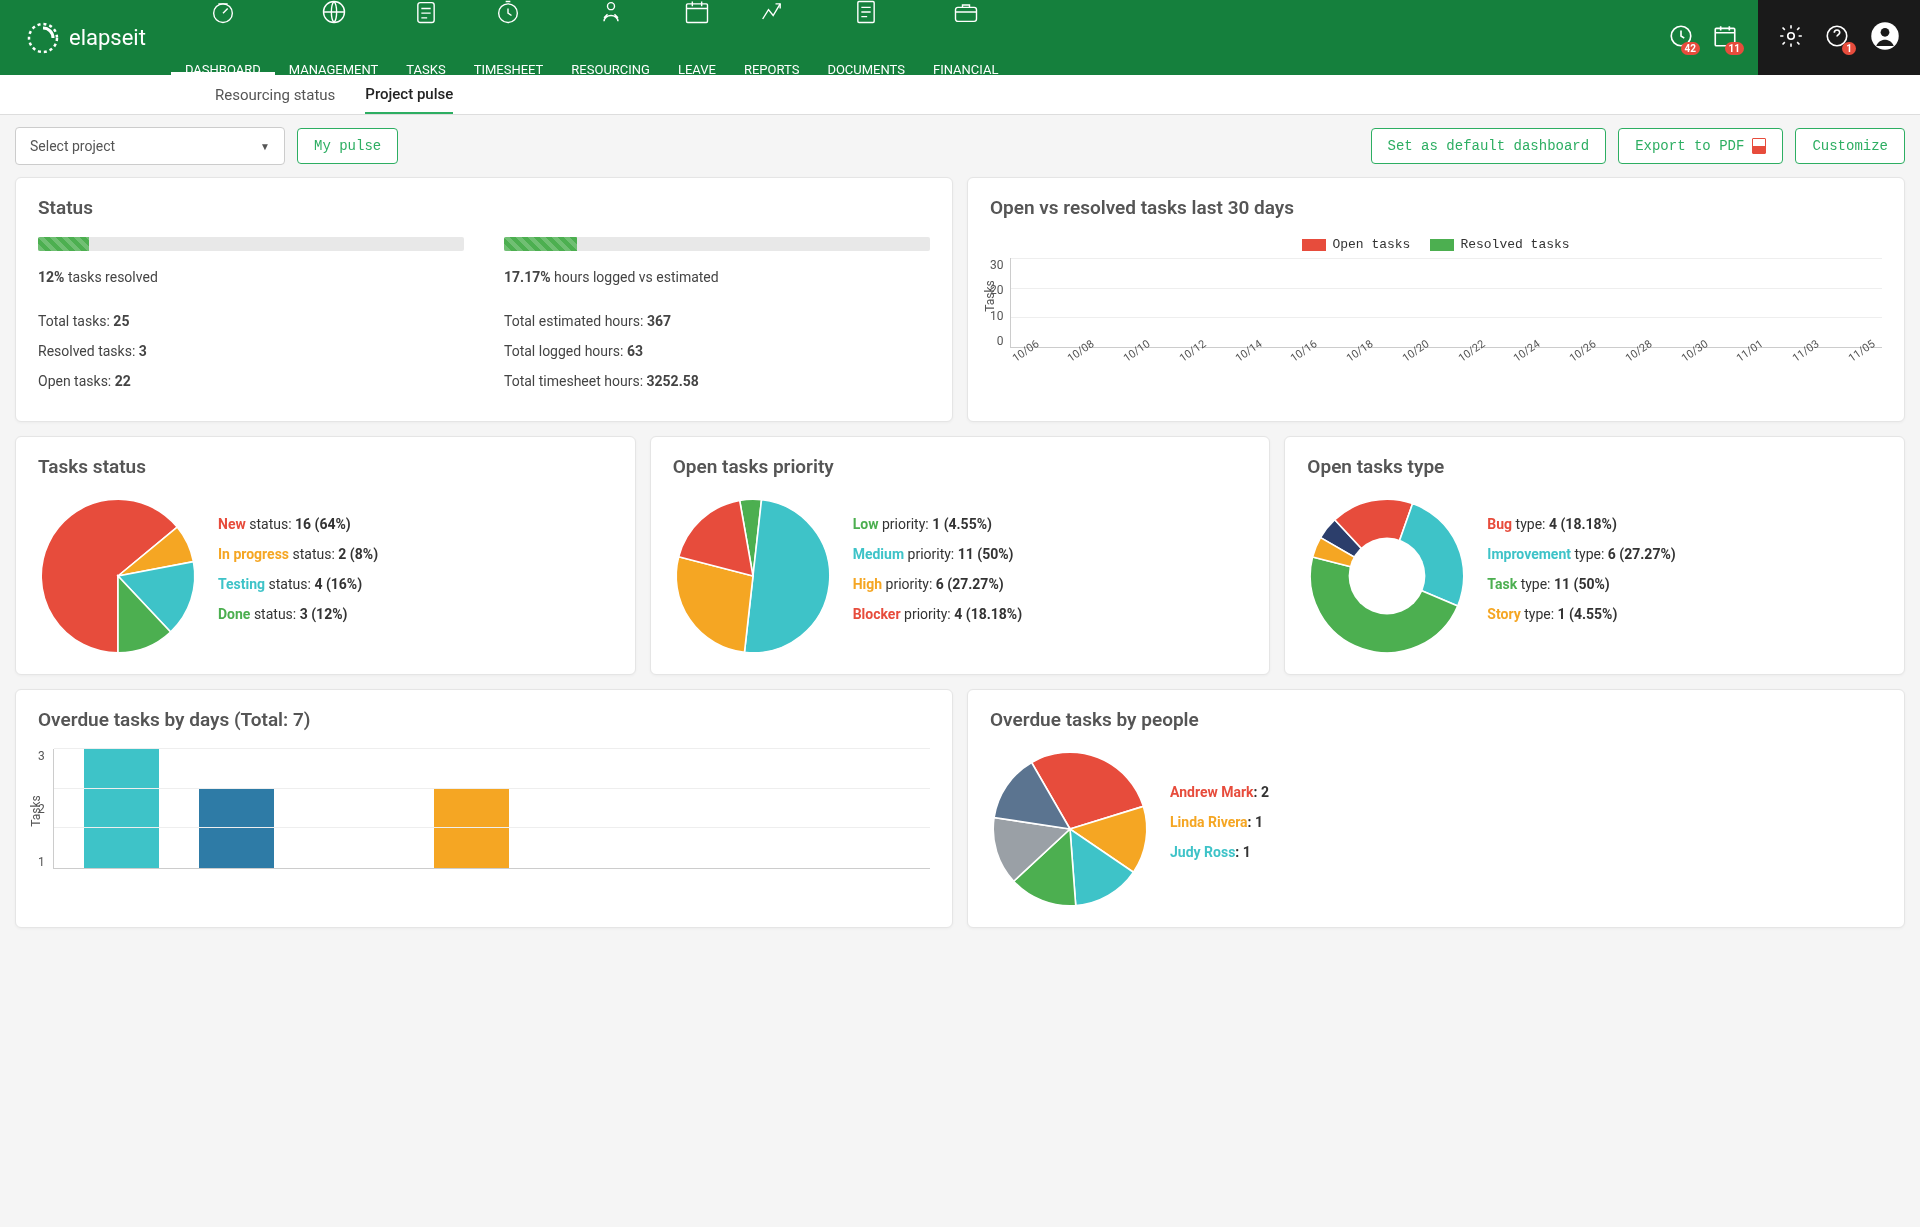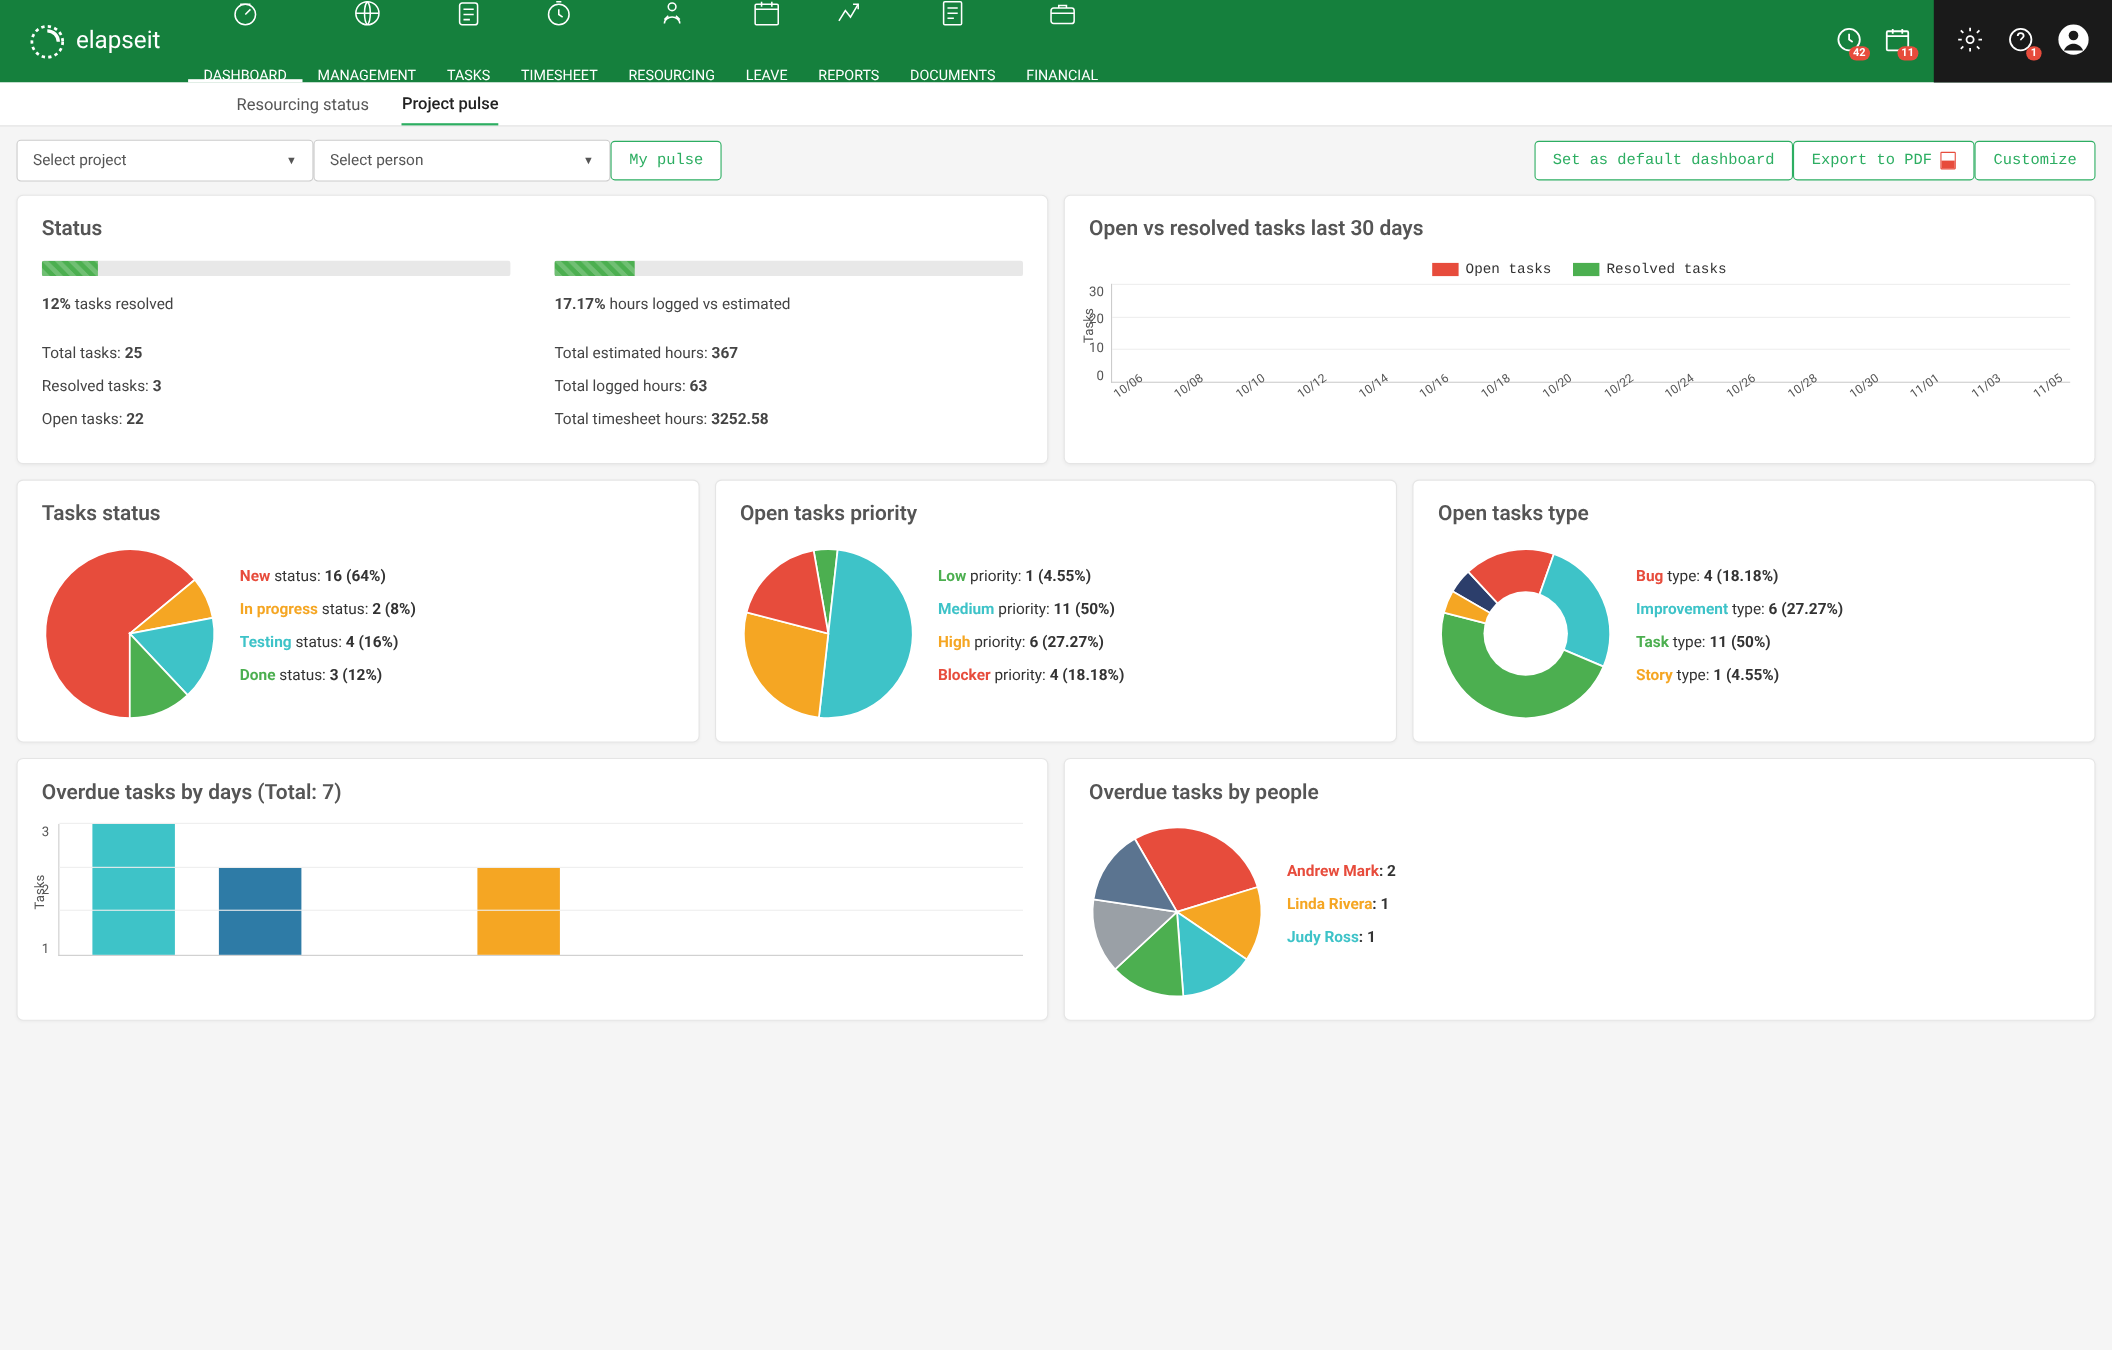--- a/index.html
+++ b/index.html
@@ -15,21 +15,21 @@
 .header-right-icons { display: flex; align-items: center; padding: 0 20px; gap: 18px; }
 .header-icon-btn { position: relative; cursor: pointer; color: #fff; }
 .header-icon-btn svg { width: 26px; height: 26px; stroke: #fff; fill: none; stroke-width: 1.5; }
 .badge { position: absolute; bottom: -2px; right: -6px; background: #E74C3C; color: #fff; font-size: 10px; padding: 1px 4px; border-radius: 8px; font-weight: bold; min-width: 14px; text-align: center; }
 .header-dark { background: #1a1a1a; height: 75px; display: flex; align-items: center; padding: 0 20px; gap: 20px; }
 .header-dark svg { width: 26px; height: 26px; stroke: #fff; fill: none; stroke-width: 1.5; }
 .header-dark .avatar-icon svg { fill: #fff; stroke: none; width: 30px; height: 30px; }
 .subnav { background: #fff; border-bottom: 1px solid #ddd; padding: 0 215px; display: flex; gap: 30px; height: 40px; align-items: center; }
 .subnav-item { cursor: pointer; font-size: 15px; color: #555; height: 100%; display: flex; align-items: center; }
 .subnav-item.active { color: #222; border-bottom: 2px solid #2DAE62; font-weight: 500; }
-.toolbar { display: flex; align-items: center; padding: 12px 15px; }
+.toolbar { display: flex; align-items: center; padding: 12px 15px; gap: 12px; }
 .select-box { background: #fff; border: 1px solid #ccc; border-radius: 4px; padding: 10px 14px; font-size: 14px; color: #555; width: 270px; display: flex; justify-content: space-between; align-items: center; cursor: pointer; }
 .select-box::after { content: "▼"; font-size: 10px; color: #555; }
 .btn-outline { background: #fff; border: 1px solid #2DAE62; color: #2DAE62; padding: 9px 16px; border-radius: 4px; font-size: 14px; cursor: pointer; font-family: "Courier New", monospace; }
 .spacer { flex: 1; }
 .content { padding: 0 15px 20px; }
 .row { display: flex; gap: 14px; margin-bottom: 14px; }
 .card { background: #fff; border: 1px solid #e5e5e5; border-radius: 6px; padding: 18px 22px; box-shadow: 0 1px 3px rgba(0,0,0,0.04); }
 .card-title { font-size: 19px; font-weight: 600; color: #555; margin-bottom: 18px; }
 .status-card { flex: 1; }
 .status-grid { display: flex; gap: 40px; }
@@ -194,23 +194,20 @@
 
 <div class="subnav">
   <div class="subnav-item">Resourcing status</div>
   <div class="subnav-item active">Project pulse</div>
 </div>
 
 <div class="toolbar">
   <div class="select-box">
       <span>Select project</span>
     </div>
-  <div class="select-box">
-      <span>Select person</span>
-    </div>
   <button class="btn-outline">My pulse</button>
   <div class="spacer"></div>
   <button class="btn-outline">Set as default dashboard</button>
   <button class="btn-outline" style="display:flex;align-items:center;gap:8px;">
     <span>Export to PDF</span>
     <span style="display:inline-block;width:14px;height:16px;border:1px solid #E74C3C;border-radius:1px;position:relative;">
         <span style="position:absolute;bottom:0;left:0;right:0;height:7px;background:#E74C3C;"></span>
       </span>
   </button>
   <button class="btn-outline">Customize</button>

